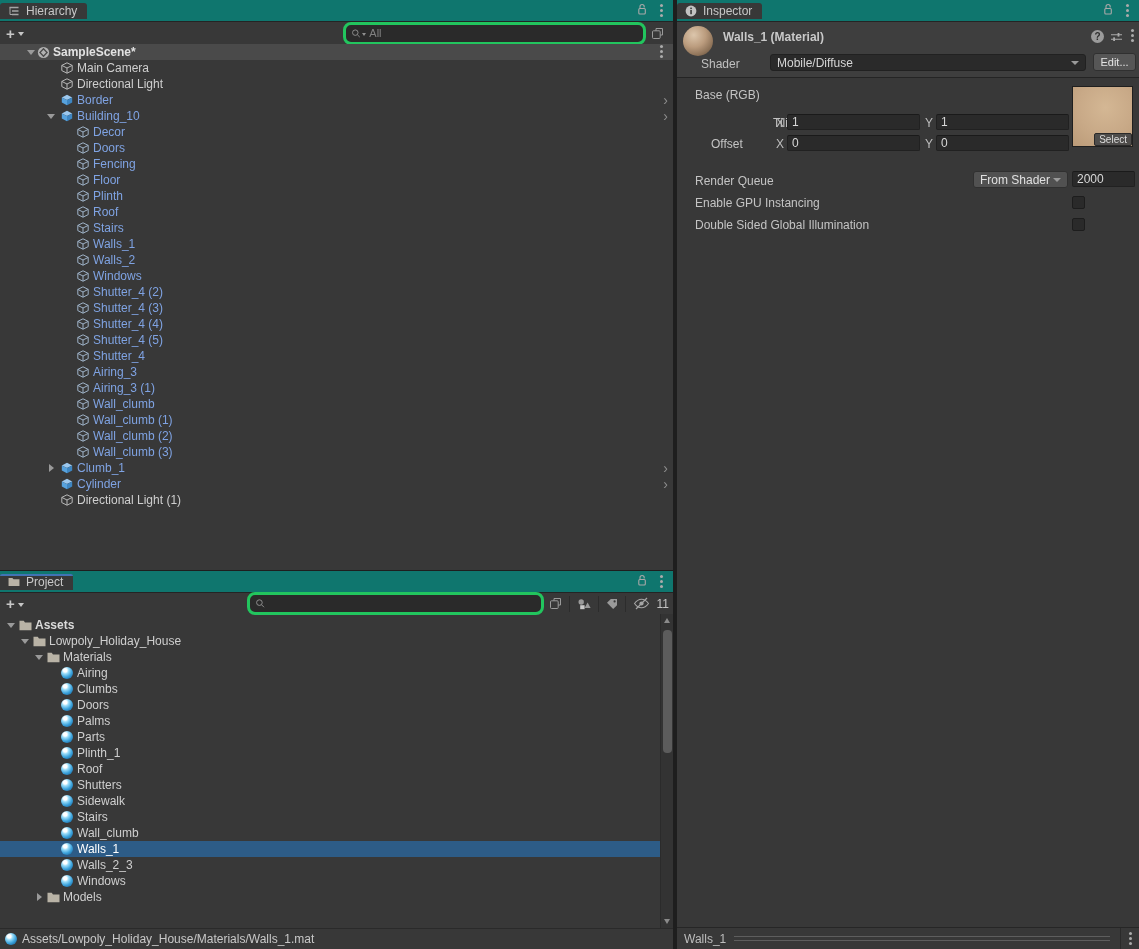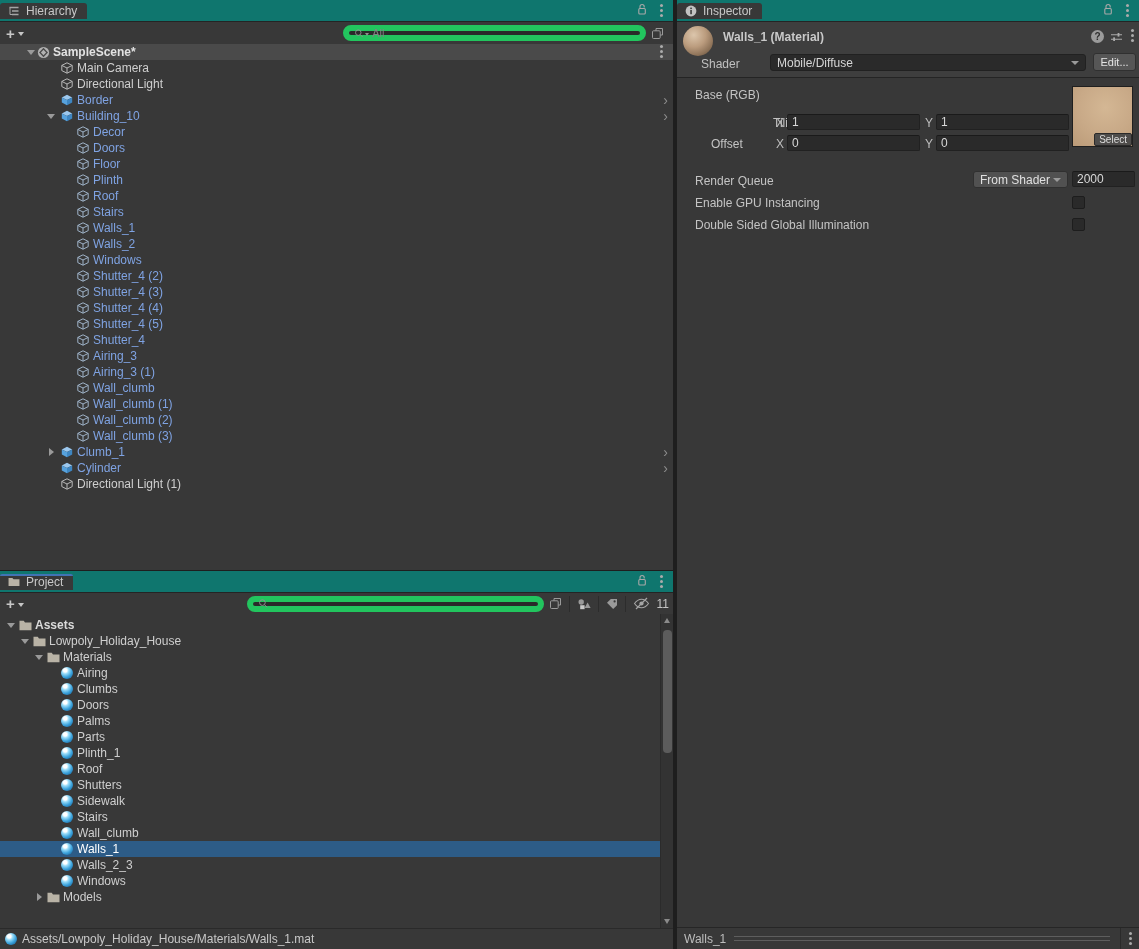--- a/index.html
+++ b/index.html
@@ -24,21 +24,21 @@
 
   .kebab { width:3px; height:3px; border-radius:50%; background:#ababab;
            box-shadow:0 -5px 0 #ababab, 0 5px 0 #ababab; display:inline-block; }
 
   
   .toolbar { height:22px; background:#383838; display:flex; align-items:center; padding:0 4px 0 6px; }
   .plus-btn { display:inline-flex; align-items:center; color:#c6c6c6; }
   .plus-glyph { font-size:15px; font-weight:bold; line-height:1; }
   .caret-down { width:0; height:0; border-left:3.5px solid transparent; border-right:3.5px solid transparent; border-top:4px solid #c6c6c6; margin-left:3px; margin-top:2px; display:inline-block; }
 
-  .searchbox { height:16px; background:#2a2a2a; border:6px solid #22c55e; border-radius:8px;
+  .searchbox { height:23px; background:#2a2a2a; border:3px solid #22c55e; border-radius:8px;
                display:flex; align-items:center; padding:0 6px 0 5px; }
   .searchbox input { background:transparent; border:none; outline:none; color:#bdbdbd; font-size:11px;
                      font-family:"Liberation Sans", sans-serif; width:100%; }
   .searchbox input::placeholder { color:#828282; }
   .search-hier { width:303px; margin-left:auto; }
   .search-proj { width:297px; margin-left:auto; }
   .mini-caret { width:0; height:0; border-left:2.5px solid transparent; border-right:2.5px solid transparent; border-top:3px solid #8f8f8f; margin:2px 3px 0 1px; flex:none; }
   .tb-icon { display:inline-flex; align-items:center; justify-content:center; margin:0 5px; flex:none; }
   .tb-sep { width:1px; height:16px; background:#2c2c2c; margin:0 2px; flex:none; }
   .hidden-count { color:#c2c2c2; font-size:12px; margin-left:2px; }
@@ -230,20 +230,31 @@
         <div class="trow">
           <span class="sp" style="width:60px"></span>
           <span class="exp "></span>
           <span class="ico">
             <svg width="12" height="12" viewBox="0 0 12 12">
     <path d="M6 .8 11.2 3.4 11.2 8.6 6 11.2 .8 8.6 .8 3.4 Z" fill="none" stroke="#9fb3c8" stroke-linejoin="round"></path>
     <path d="M.8 3.4 6 6 11.2 3.4 M6 6 6 11.2" fill="none" stroke="#9fb3c8"></path>
             </svg>
           </span>
           <span class="lbl blue">Doors</span>
+        </div>
+        <div class="trow">
+          <span class="sp" style="width:60px"></span>
+          <span class="exp "></span>
+          <span class="ico">
+            <svg width="12" height="12" viewBox="0 0 12 12">
+    <path d="M6 .8 11.2 3.4 11.2 8.6 6 11.2 .8 8.6 .8 3.4 Z" fill="none" stroke="#9fb3c8" stroke-linejoin="round"></path>
+    <path d="M.8 3.4 6 6 11.2 3.4 M6 6 6 11.2" fill="none" stroke="#9fb3c8"></path>
+            </svg>
+          </span>
+          <span class="lbl blue">Fencing</span>
         </div>
         <div class="trow">
           <span class="sp" style="width:60px"></span>
           <span class="exp "></span>
           <span class="ico">
             <svg width="12" height="12" viewBox="0 0 12 12">
     <path d="M6 .8 11.2 3.4 11.2 8.6 6 11.2 .8 8.6 .8 3.4 Z" fill="none" stroke="#9fb3c8" stroke-linejoin="round"></path>
     <path d="M.8 3.4 6 6 11.2 3.4 M6 6 6 11.2" fill="none" stroke="#9fb3c8"></path>
             </svg>
           </span>

